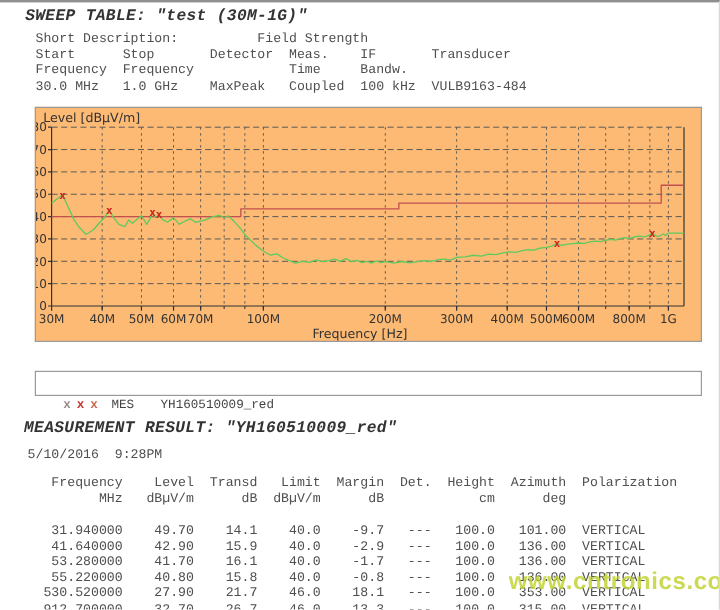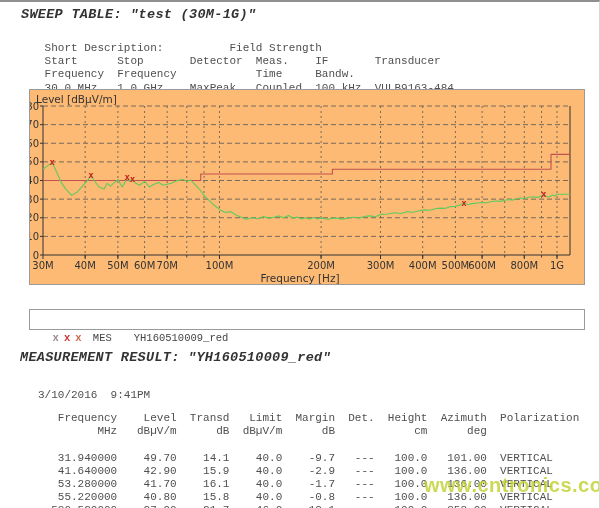--- a/index.html
+++ b/index.html
@@ -7,21 +7,21 @@
     width:600px;height:508px;background:#ffffff;position:relative;
     font-family:"Liberation Mono","DejaVu Sans Mono",monospace;
     color:#4a4a4a;overflow:hidden;
     border-top:2px solid #8f8f8f;border-right:1px solid #d8d8d8;
     box-sizing:border-box;
   }
   .doc-title{
     position:absolute;font-weight:bold;font-style:italic;
     font-size:13.5px;color:#333;letter-spacing:.3px;white-space:pre;
   }
-  pre{margin:15px;font-family:inherit;font-size:11px;line-height:13.2px;white-space:pre;color:#4f4f4f;}
+  pre{margin:0;font-family:inherit;font-size:11px;line-height:13.2px;white-space:pre;color:#4f4f4f;}
   #sweep-title{left:21px;top:5px;}
   #sweep-lines{position:absolute;left:23px;top:25px;}
   #chart-box{
     position:absolute;left:29px;top:87px;width:554px;height:194px;
     border:1px solid #9a9a9a;background:#fdba74;
   }
   #chart-ylabel{
     position:absolute;left:6px;top:3px;
     font-family:"DejaVu Sans","Liberation Sans",sans-serif;
     font-size:10.5px;color:#333;
@@ -153,21 +153,21 @@
       <text x="434.0817060724994" y="116.03625000000001" text-anchor="middle" fill="#cc2222" font-size="9" font-weight="bold" font-family="DejaVu Sans Mono, monospace">x</text>
       <text x="513.6099766047016" y="107.09625" text-anchor="middle" fill="#cc2222" font-size="9" font-weight="bold" font-family="DejaVu Sans Mono, monospace">x</text>
     </svg>
 </div>
 
 <div id="legend-box">
   <span id="legend-markers" style="padding-left: 10px;"><span class="lg-x" style="color: rgb(155, 138, 138);">x</span><span class="lg-x" style="color: rgb(204, 51, 51);">x</span><span class="lg-x" style="color: rgb(204, 106, 77);">x</span><span> </span></span><span class="lg-t">MES</span><span class="lg-t" style="margin-left:22px;">YH160510009_red</span>
 </div>
 
 <div class="doc-title" id="meas-title">MEASUREMENT RESULT: "YH160510009_red"</div>
-<pre id="meas-date">3/10/2016  9:41PM</pre>
+<pre id="meas-date">5/10/2016  9:28PM</pre>
 <pre id="meas-table">   Frequency    Level  Transd   Limit  Margin  Det.  Height  Azimuth  Polarization
          MHz   dBµV/m      dB  dBµV/m      dB            cm      deg  
 
    31.940000    49.70    14.1    40.0    -9.7   ---   100.0   101.00  VERTICAL
    41.640000    42.90    15.9    40.0    -2.9   ---   100.0   136.00  VERTICAL
    53.280000    41.70    16.1    40.0    -1.7   ---   100.0   136.00  VERTICAL
    55.220000    40.80    15.8    40.0    -0.8   ---   100.0   136.00  VERTICAL
   530.520000    27.90    21.7    46.0    18.1   ---   100.0   353.00  VERTICAL
   912.700000    32.70    26.7    46.0    13.3   ---   100.0   315.00  VERTICAL</pre>
 

